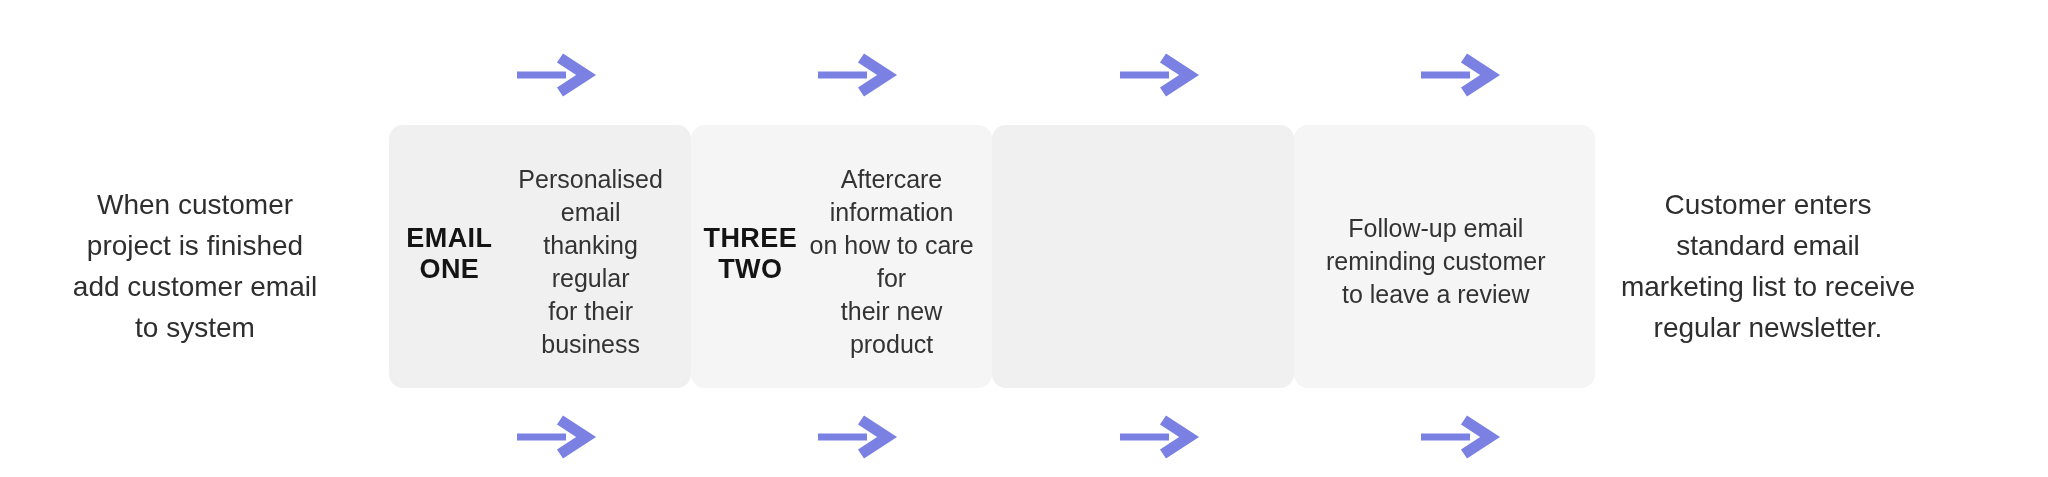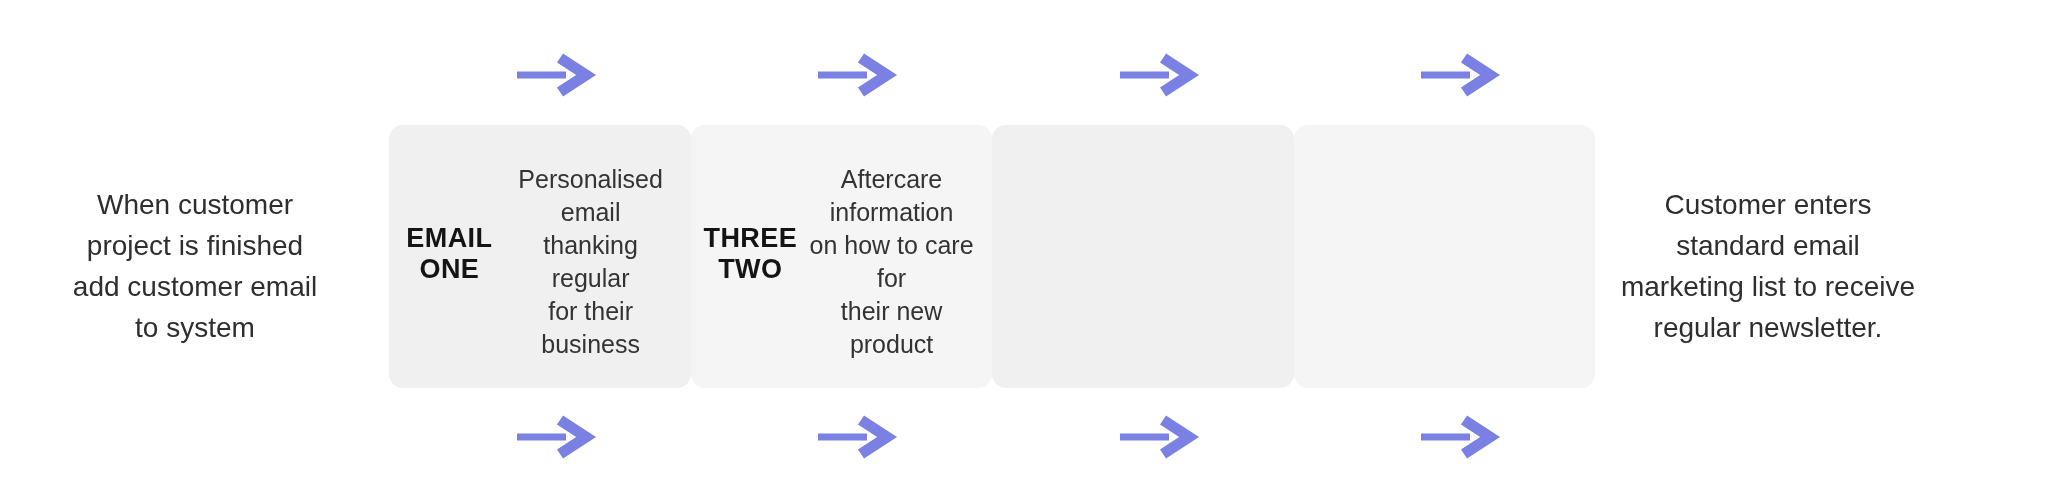--- a/index.html
+++ b/index.html
@@ -114,20 +114,23 @@
     </div>
     <div class="card">
       <div class="card-title">THREE TWO</div>
       <div class="card-desc">Aftercare information
 on how to care for
 their new product</div>
     </div>
     <div class="card">
     </div>
     <div class="card">
+      <div class="card-desc">Follow-up email
+reminding customer
+to leave a review</div>
     </div>
   </div>
 
   <div class="arrows-row bottom">
     <div class="arrow-cell">
       <span class="arrow">
         <svg width="84" height="44" viewBox="0 0 84 44">
           <line x1="3" y1="22" x2="52" y2="22" stroke="currentColor" stroke-width="7"></line>
           <polyline points="46,5 72,22 46,39" fill="none" stroke="currentColor" stroke-width="11" stroke-linejoin="miter"></polyline>
         </svg>

